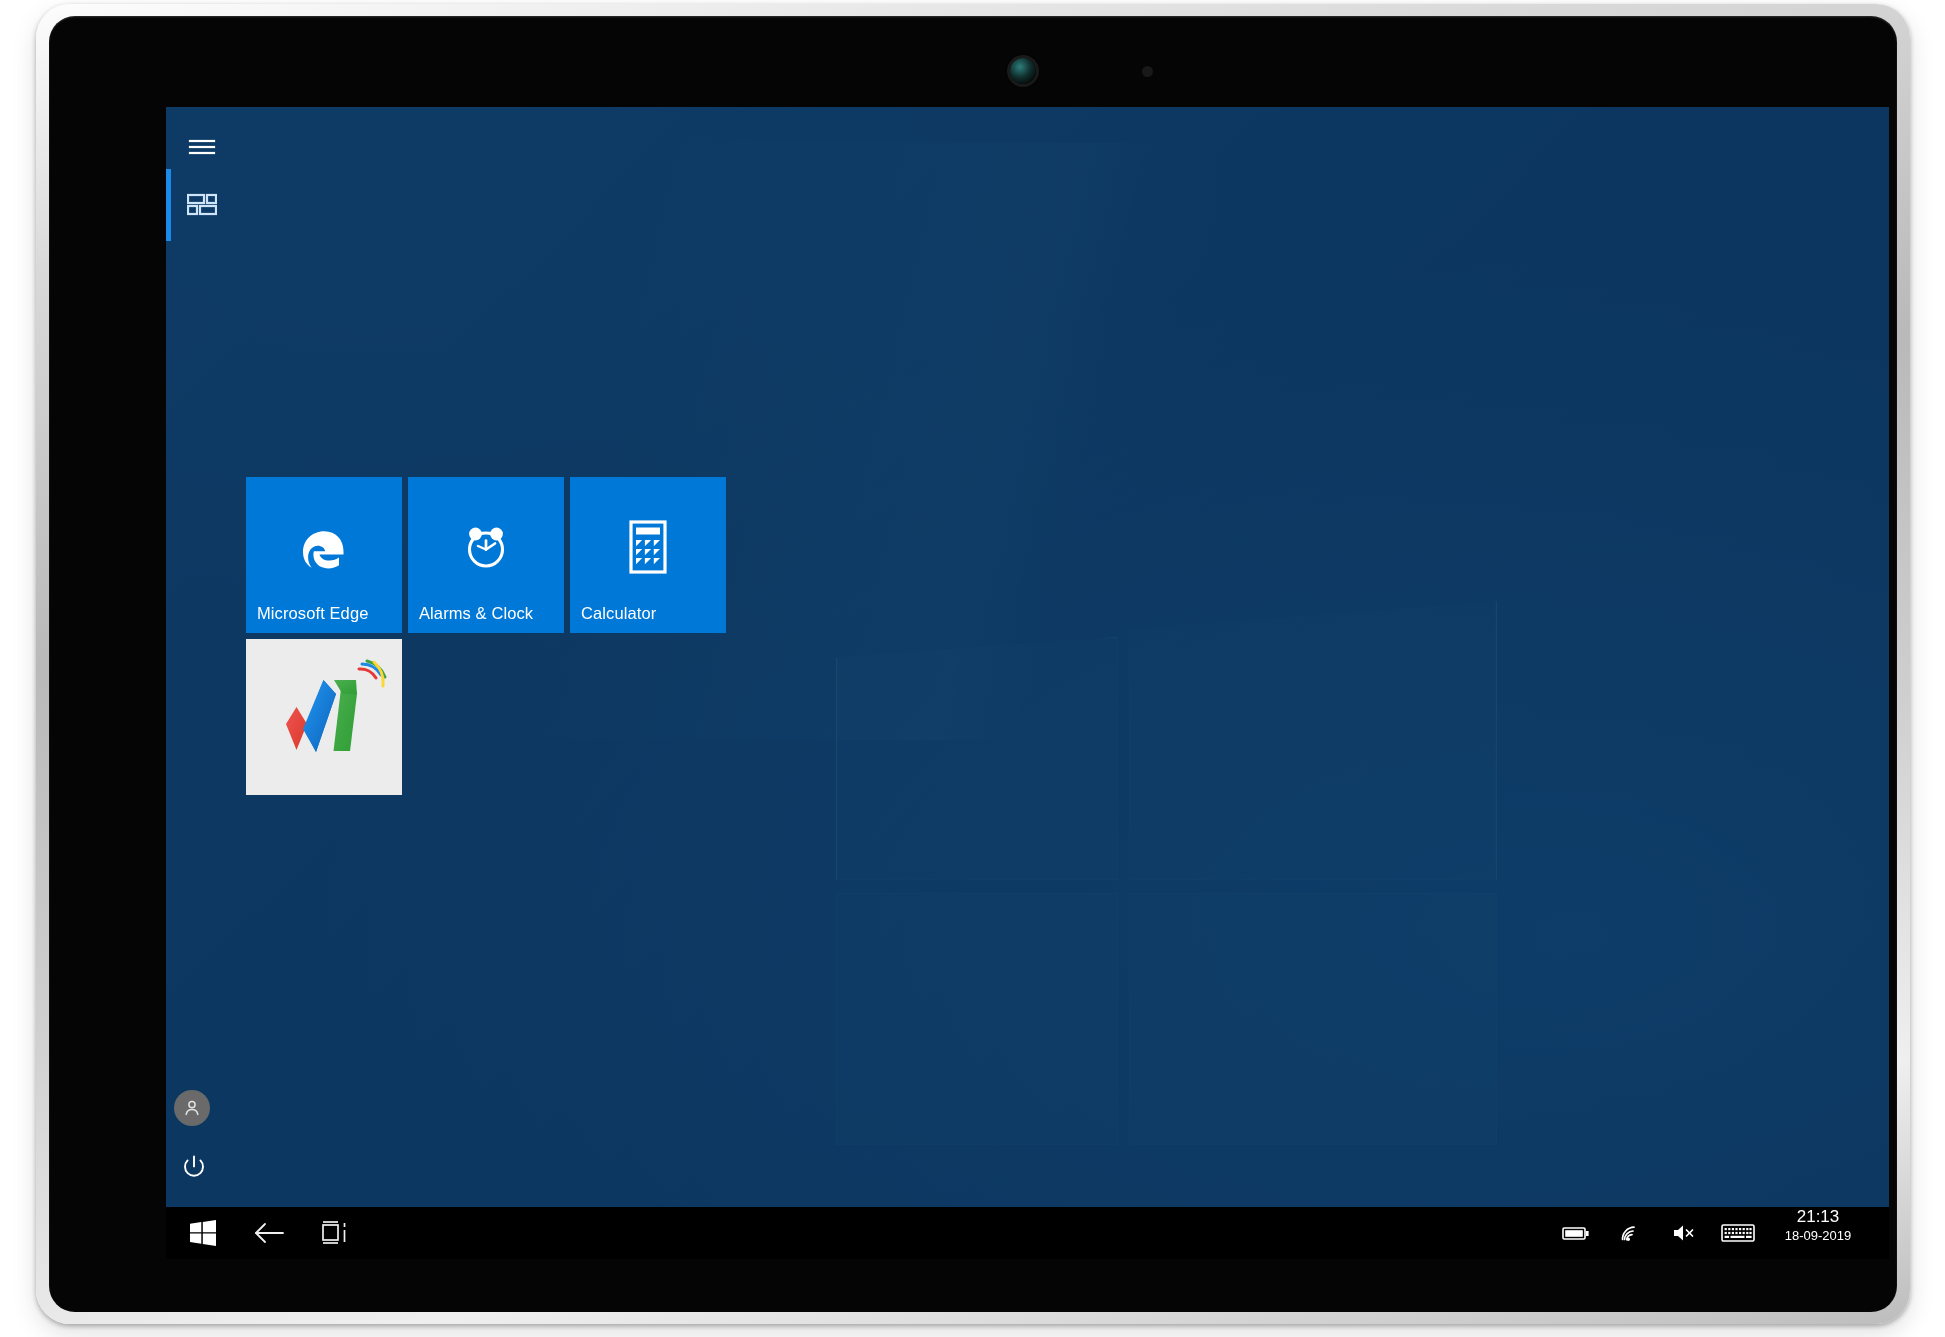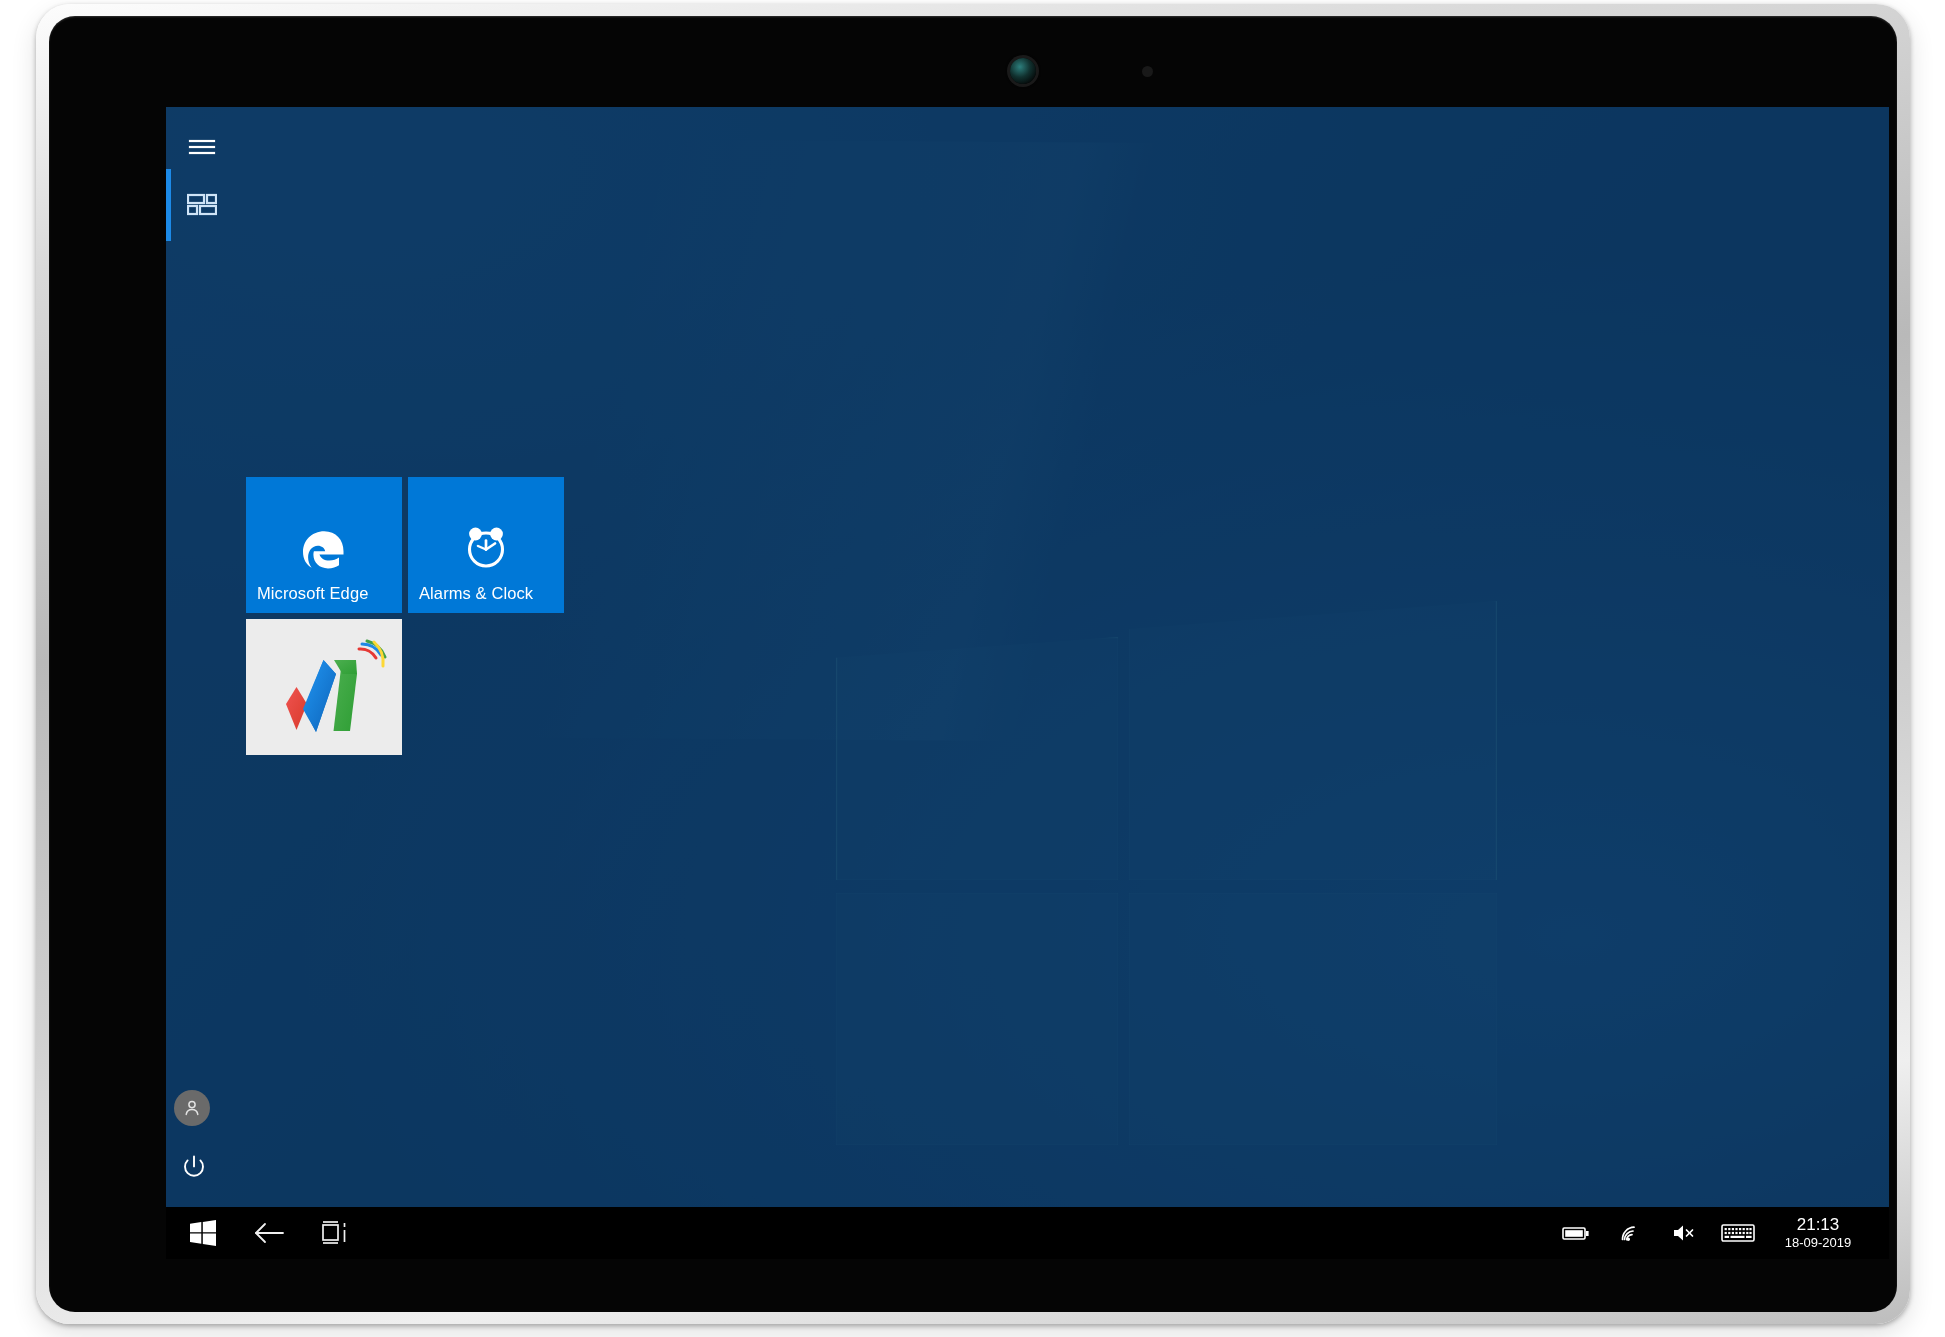--- a/index.html
+++ b/index.html
@@ -122,21 +122,21 @@
 
   
   #tile-grid {
     position: absolute;
     left: 80px; top: 370px;
     width: 500px;
   }
   .tile-row { display: flex; gap: 6px; margin-bottom: 6px; }
   .tile {
     position: relative;
-    width: 156px; height: 136px;
+    width: 156px; height: 156px;
     background: #0078d7;
     overflow: hidden;
     flex: none;
   }
   .tile.light { background: #ececec; }
   .tile-icon {
     position: absolute;
     left: 0; right: 0; top: 36px;
     height: 68px;
     display: flex; align-items: center; justify-content: center;
@@ -157,21 +157,21 @@
     width: 1723px; height: 52px;
     background: #000000;
     display: flex; align-items: center;
   }
   .tb-btn {
     height: 52px; width: 66px;
     display: flex; align-items: center; justify-content: center;
   }
   #taskbar-left { display: flex; align-items: center; padding-left: 4px; }
   #taskbar-spacer { flex: 1; }
-  #taskbar-tray { display: flex; align-items: center; padding-right: 16px; }
+  #taskbar-tray { display: flex; padding-right: 16px; }
   .tray-icon {
     width: 54px; height: 52px;
     display: flex; align-items: center; justify-content: center;
   }
   #clock {
     color: #ffffff;
     font-size: 17px;
     line-height: 1.22;
     text-align: center;
     padding: 0 12px 0 10px;
@@ -255,20 +255,40 @@
                   <circle cx="38.5" cy="15" r="6.4" fill="#ffffff"></circle>
                   <circle cx="28" cy="30.5" r="16.5" fill="none" stroke="#ffffff" stroke-width="3.1"></circle>
                   <line x1="28" y1="30.5" x2="28" y2="21.5" stroke="#ffffff" stroke-width="2.7" stroke-linecap="round"></line>
                   <line x1="28" y1="30.5" x2="37" y2="24.5" stroke="#ffffff" stroke-width="2.7" stroke-linecap="round"></line>
                   <line x1="28" y1="30.5" x2="20" y2="27" stroke="#ffffff" stroke-width="2.4" stroke-linecap="round"></line>
                 </svg>
               </div>
               <div class="tile-label">Alarms &amp; Clock</div>
             </div>
 
+            <div class="tile">
+              <div class="tile-icon">
+                <svg width="50" height="58" viewBox="0 0 50 58">
+                  <rect x="8" y="4" width="34" height="50" fill="none" stroke="#ffffff" stroke-width="3.2"></rect>
+                  <rect x="13" y="9.5" width="24" height="7" fill="#ffffff"></rect>
+                  <g fill="#ffffff">
+                    <path d="M13 22h6.2l-6.2 6.2z"></path>
+                      <path d="M21.9 22h6.2l-6.2 6.2z"></path>
+                      <path d="M30.8 22H37l-6.2 6.2z"></path>
+                    <path d="M13 31h6.2l-6.2 6.2z"></path>
+                      <path d="M21.9 31h6.2l-6.2 6.2z"></path>
+                      <path d="M30.8 31H37l-6.2 6.2z"></path>
+                    <path d="M13 40h6.2l-6.2 6.2z"></path>
+                      <path d="M21.9 40h6.2l-6.2 6.2z"></path>
+                      <path d="M30.8 40H37l-6.2 6.2z"></path>
+                  </g>
+                </svg>
+              </div>
+              <div class="tile-label">Calculator</div>
+            </div>
 
           </div>
 
           <div class="tile-row">
 
 
             <div class="tile light">
               <svg width="156" height="156" viewBox="0 0 156 156">
                 <defs>
                   <linearGradient id="gRed" x1="0" y1="0" x2="1" y2="1">

